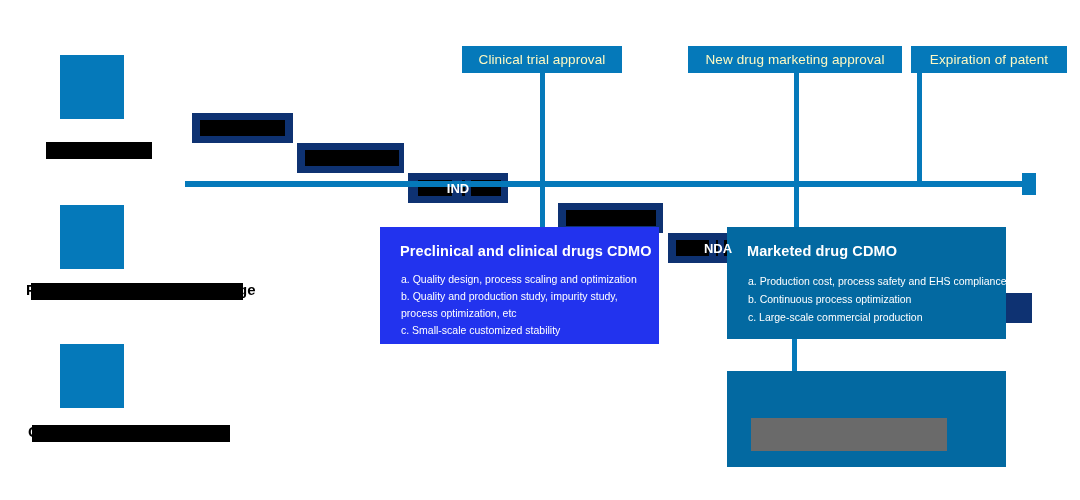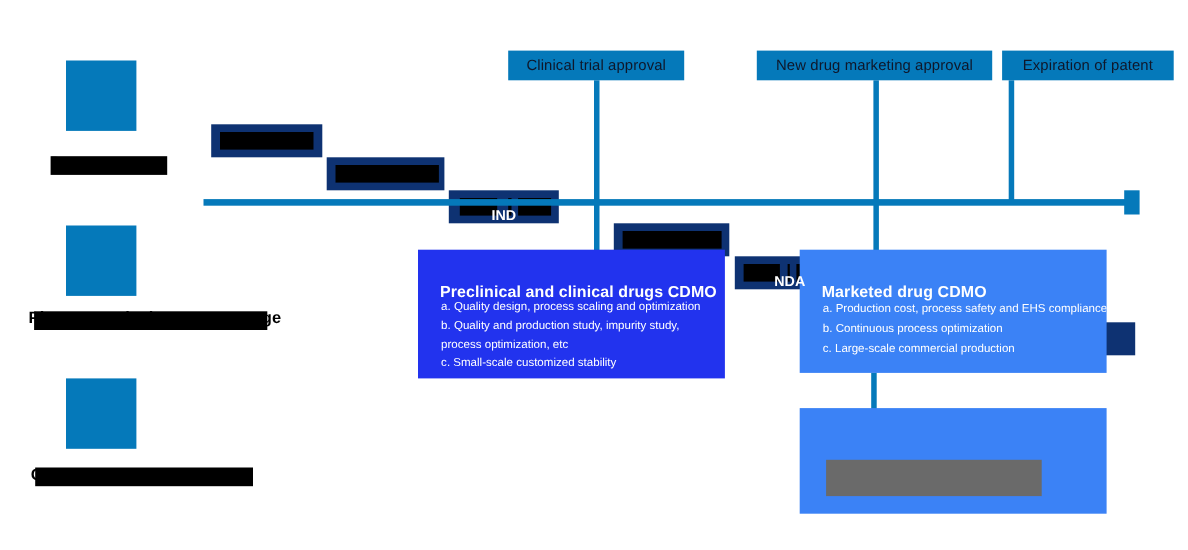--- a/index.html
+++ b/index.html
@@ -24,57 +24,56 @@
   }
   
   .redact{
     position:absolute;
     background:#000000;
   }
 
   
   .chip{
     background:#0579BA;
-    color:#0f172a;
+    color:#fef9c3;
     font-size:13.5px;
     display:flex;
     align-items:center;
     justify-content:center;
     white-space:nowrap;
     letter-spacing:.1px;
   }
   .connector{background:#0579BA;}
 
   
   .phase-bar{
     background:#0E3272;
     display:flex;
-    align-items:flex-end;
+    align-items:center;
     justify-content:center;
     color:#ffffff;
     font-size:13px;
     font-weight:700;
     overflow:hidden;
     position:relative;
   }
   .bar-text{position:relative;z-index:1;}
 
   
   .axis{background:#0579BA;}
   .axis-end{background:#0579BA;}
 
   
   .panel{color:#ffffff;overflow:hidden;}
   .panel.blue{background:#2233EE;}
-  .panel.cyan{background:#3b82f6;}
+  .panel.cyan{background:#0369a1;}
   .panel-title{
     font-size:14.5px;
     font-weight:700;
     letter-spacing:.1px;
-    margin-top:15px;
   }
   .panel-line{
     font-size:10.5px;
     line-height:17px;
     white-space:nowrap;
   }
 
   
   .grey-redact{background:#6A6A6A;}
 </style>

